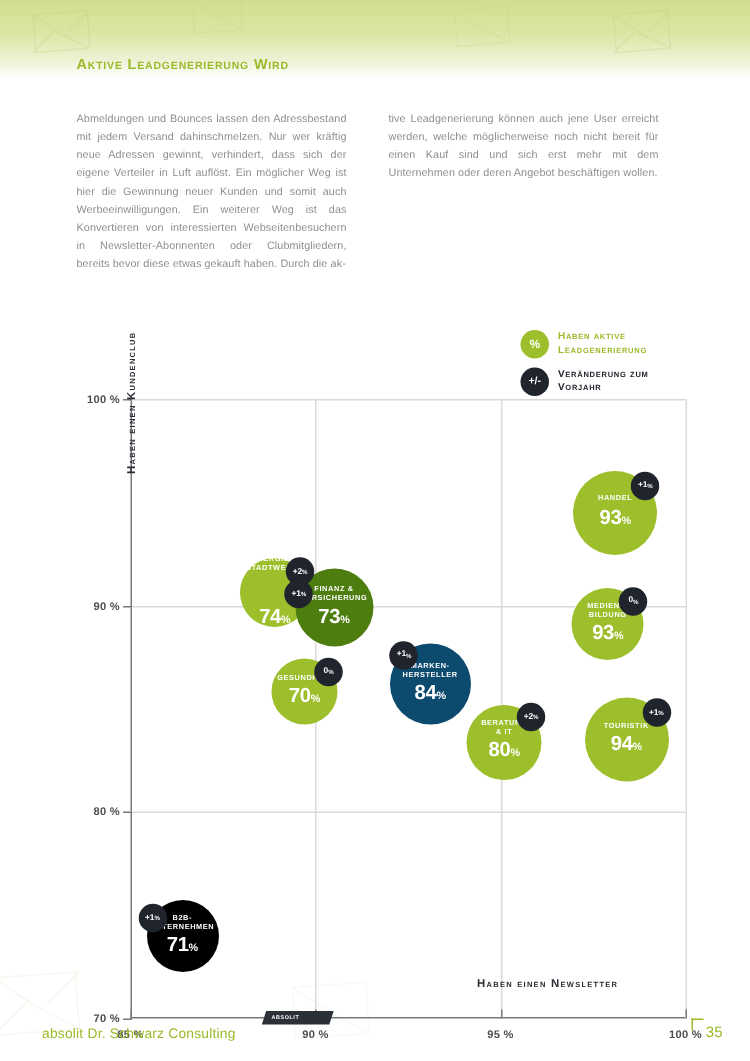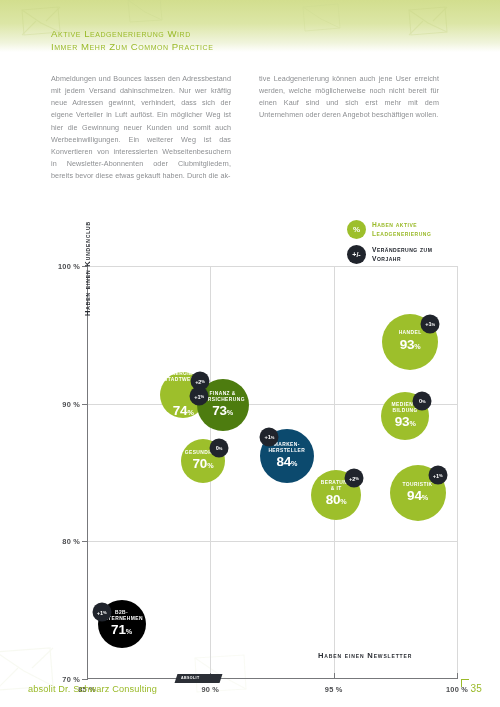--- a/index.html
+++ b/index.html
@@ -27,25 +27,25 @@
   .wm {
     position: absolute;
     opacity: 0.30;
     pointer-events: none;
   }
   .wm svg { display: block; }
 
   
   #headline {
     position: absolute;
-    left: 51px; top: 27px;
+    left: 51px; top: 37px;
     width: 260px;
     color: #9aba29;
     font-size: 9.6px;
-    font-weight: normal;
+    font-weight: bold;
     letter-spacing: 0.55px;
     line-height: 13px;
     font-variant: small-caps;
     text-transform: capitalize;
   }
   #headline .l { display: block; }
 
   
   .col {
     position: absolute;
@@ -314,21 +314,20 @@
     <svg width="62" height="52" viewBox="0 0 62 52">
         <g fill="none" stroke="#d8e0b8" stroke-width="1.1">
           <path d="M5 10 L54 7 L56 41 L7 44 Z"></path>
           <path d="M5 10 L30 27 L56 41"></path>
         </g>
       </svg>
   </div>
 
   <div id="headline">
     <span class="l">Aktive Leadgenerierung wird</span>
-    <span class="l">immer mehr zum Common Practice</span>
   </div>
 
   <div class="col" id="col-left">
     <p>Abmeldungen und Bounces lassen den Adressbestand mit jedem Versand dahinschmelzen. Nur wer kräftig neue Adressen gewinnt, verhindert, dass sich der eigene Verteiler in Luft auflöst. Ein möglicher Weg ist hier die Gewinnung neuer Kunden und somit auch Werbeeinwilligungen. Ein weiterer Weg ist das Konvertieren von interessierten Webseitenbesuchern in Newsletter-Abonnenten oder Clubmitgliedern, bereits bevor diese etwas gekauft haben. Durch die ak-</p>
   </div>
   <div class="col" id="col-right">
     <p>tive Leadgenerierung können auch jene User erreicht werden, welche möglicherweise noch nicht bereit für einen Kauf sind und sich erst mehr mit dem Unternehmen oder deren Angebot beschäftigen wollen.</p>
   </div>
 
   <div id="legend">

